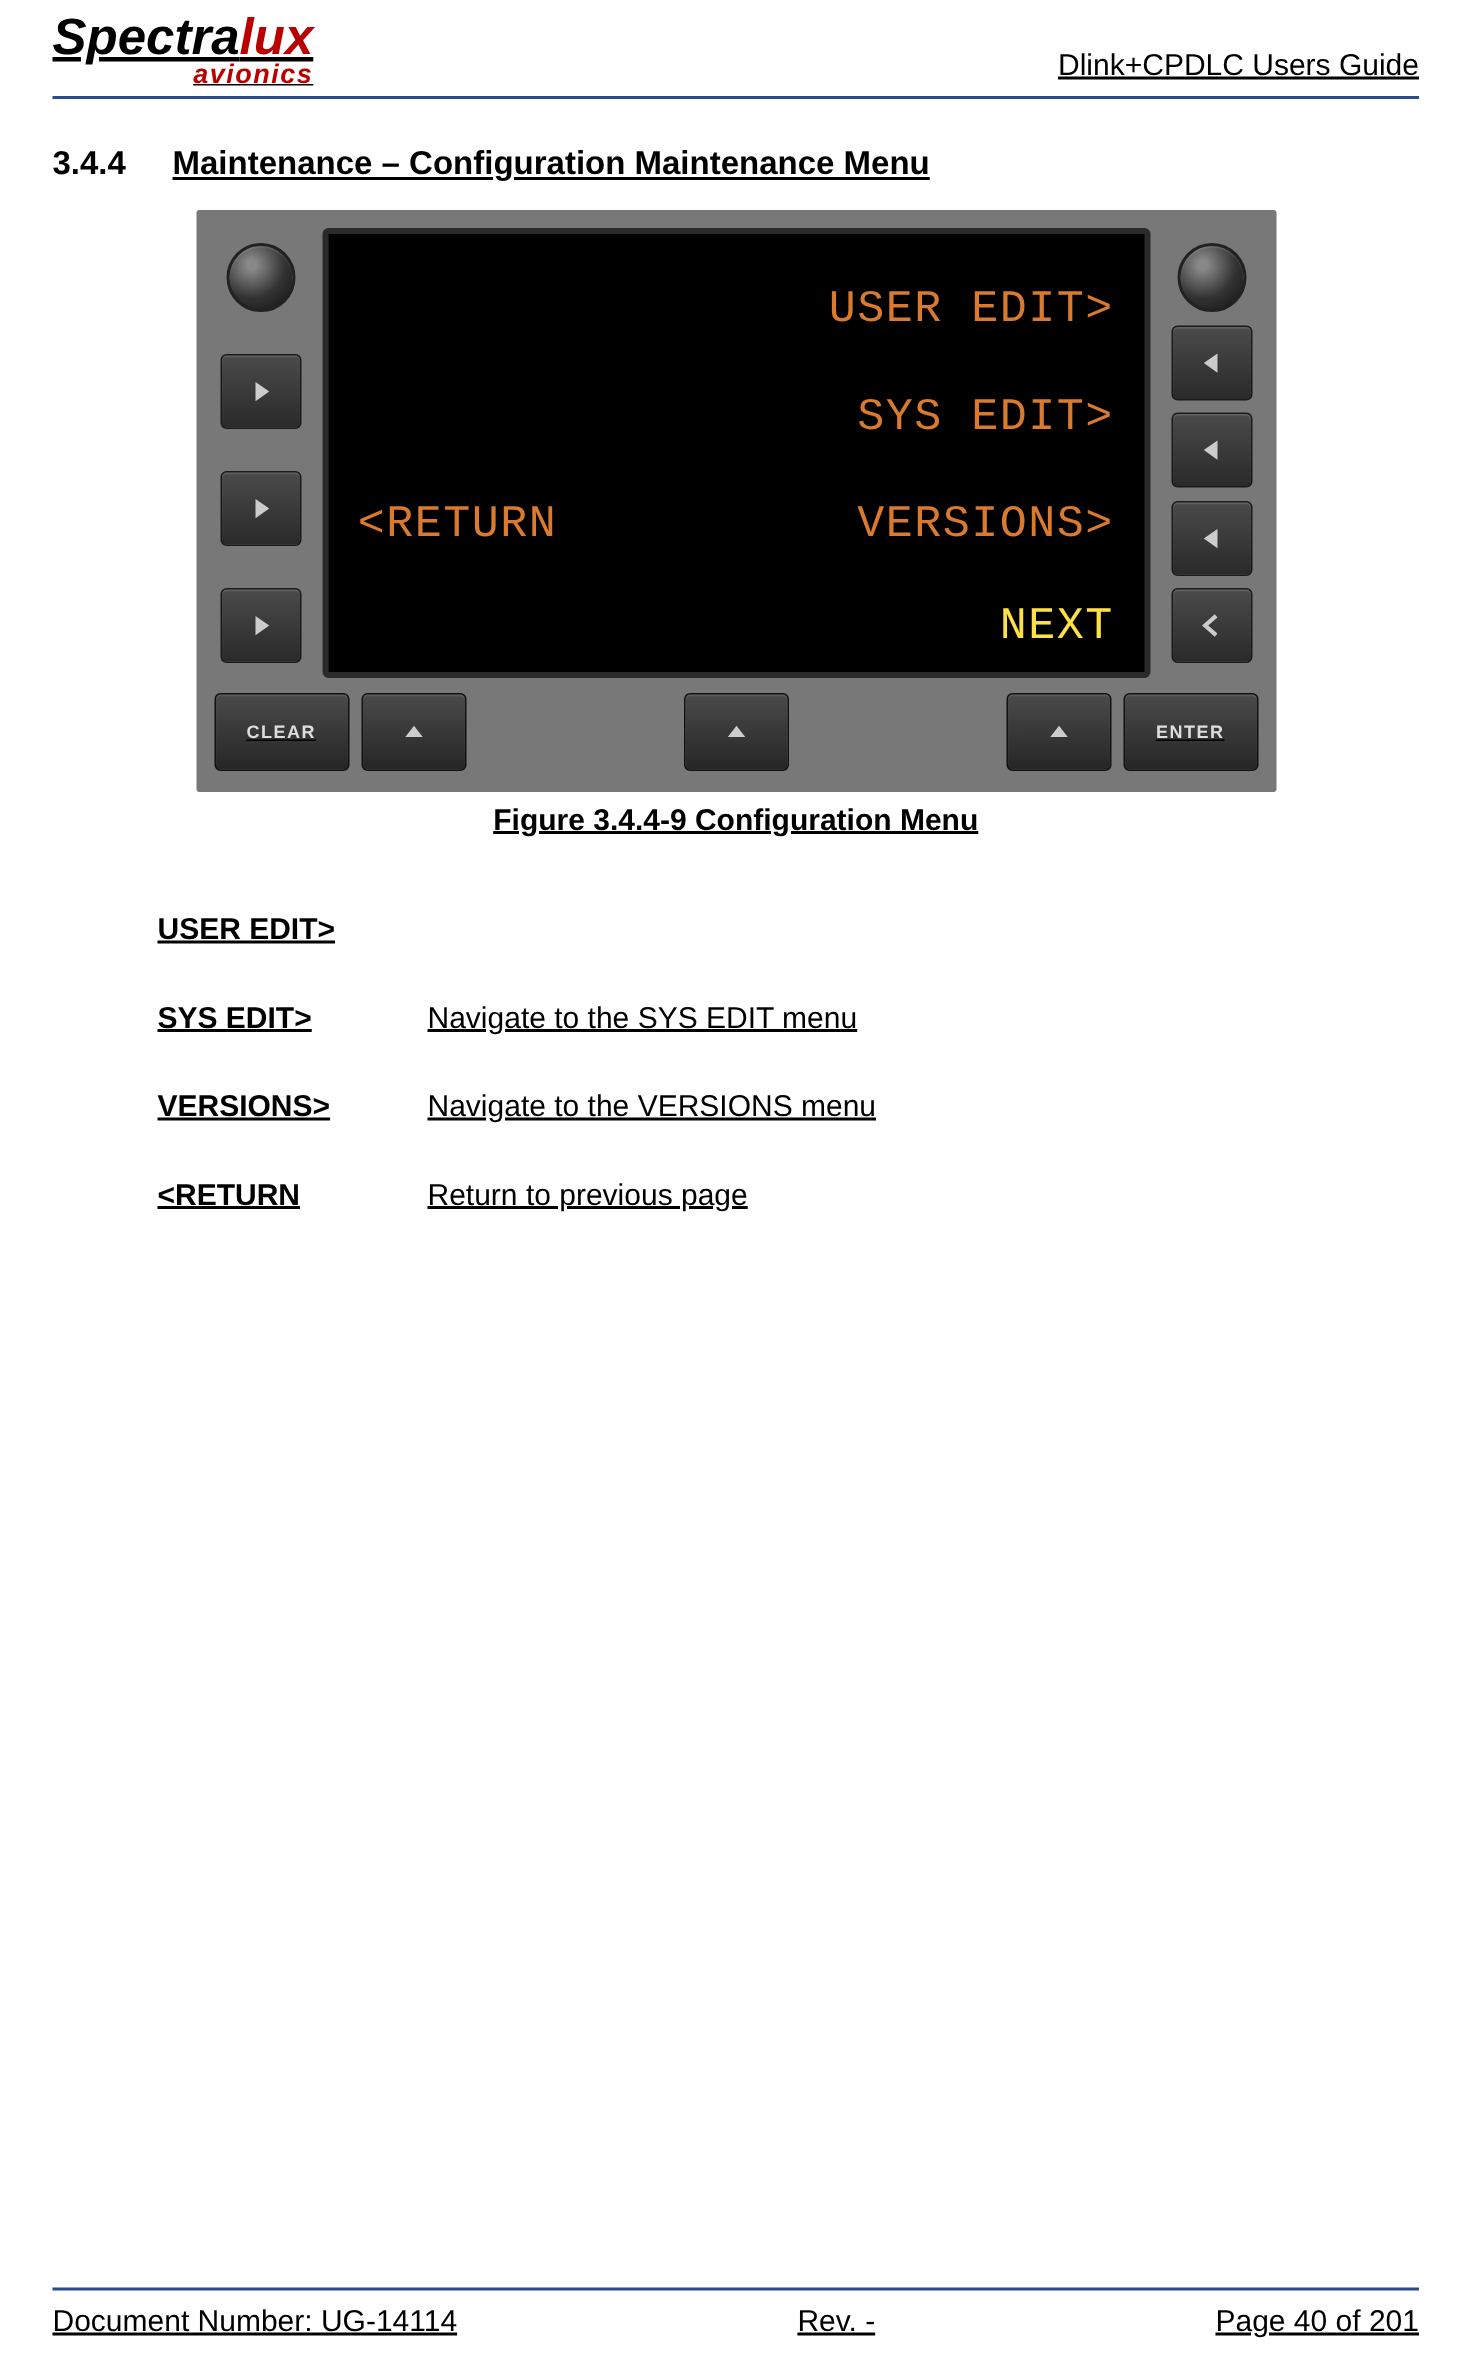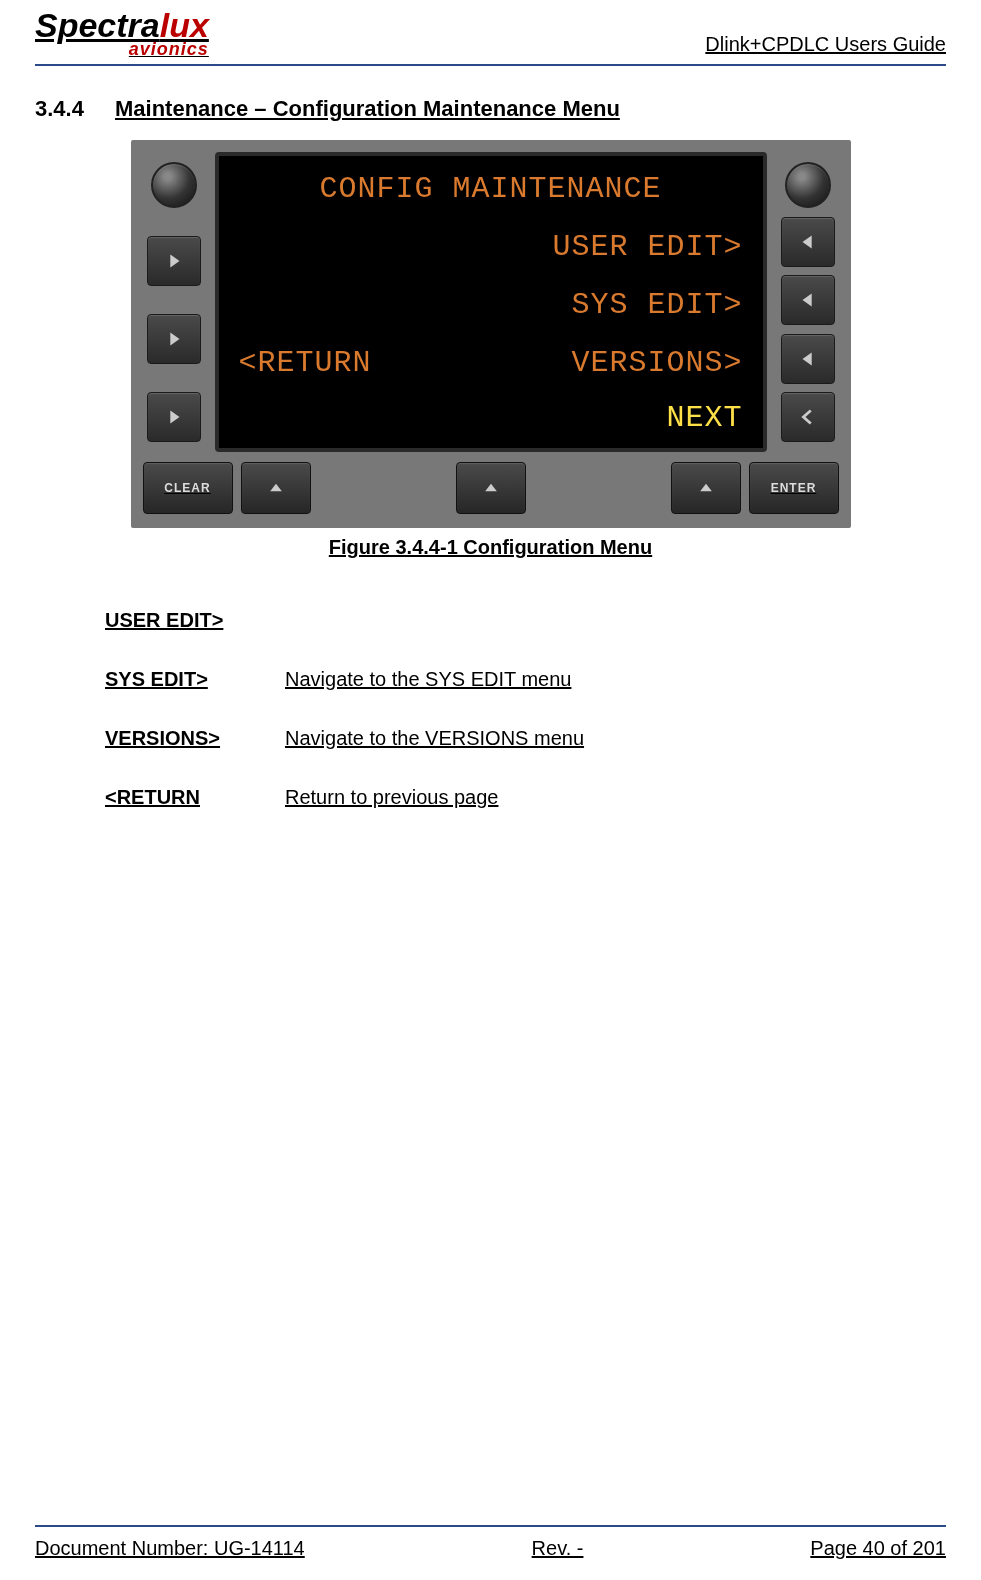--- a/index.html
+++ b/index.html
@@ -198,21 +198,20 @@
                 <path fill="#ccc" d="M8 5l10 7-10 7z"></path>
               </svg>
             </div>
           <div class="side-btn">
               <svg viewBox="0 0 24 24">
                 <path fill="#ccc" d="M8 5l10 7-10 7z"></path>
               </svg>
             </div>
         </div>
         <div class="screen">
-          <div class="scr-title">CONFIG MAINTENANCE</div>
           <div class="scr-row">
               <span></span>
               <span class="scr-right">USER EDIT&gt;</span>
             </div>
           <div class="scr-row">
               <span></span>
               <span class="scr-right">SYS EDIT&gt;</span>
             </div>
           <div class="scr-row">
               <span class="scr-left">&lt;RETURN</span>
@@ -262,21 +261,21 @@
           </div>
         <div class="bot-spacer"></div>
         <div class="bot-btn arrow">
             <svg width="20" height="20" viewBox="0 0 24 24">
               <path fill="#ccc" d="M5 16l7-9 7 9z"></path>
             </svg>
           </div>
         <div class="bot-btn label">ENTER</div>
       </div>
     </div>
-    <div class="figure-caption">Figure 3.4.4-1 Configuration Menu</div>
+    <div class="figure-caption">Figure 3.4.4-9 Configuration Menu</div>
   </div>
 
   <div class="desc-table">
     <div class="desc-row">
       <div class="desc-term">USER EDIT&gt;</div>
     </div>
     <div class="desc-row">
       <div class="desc-term">SYS EDIT&gt;</div>
       <div class="desc-def">Navigate to the SYS EDIT menu</div>
     </div>

